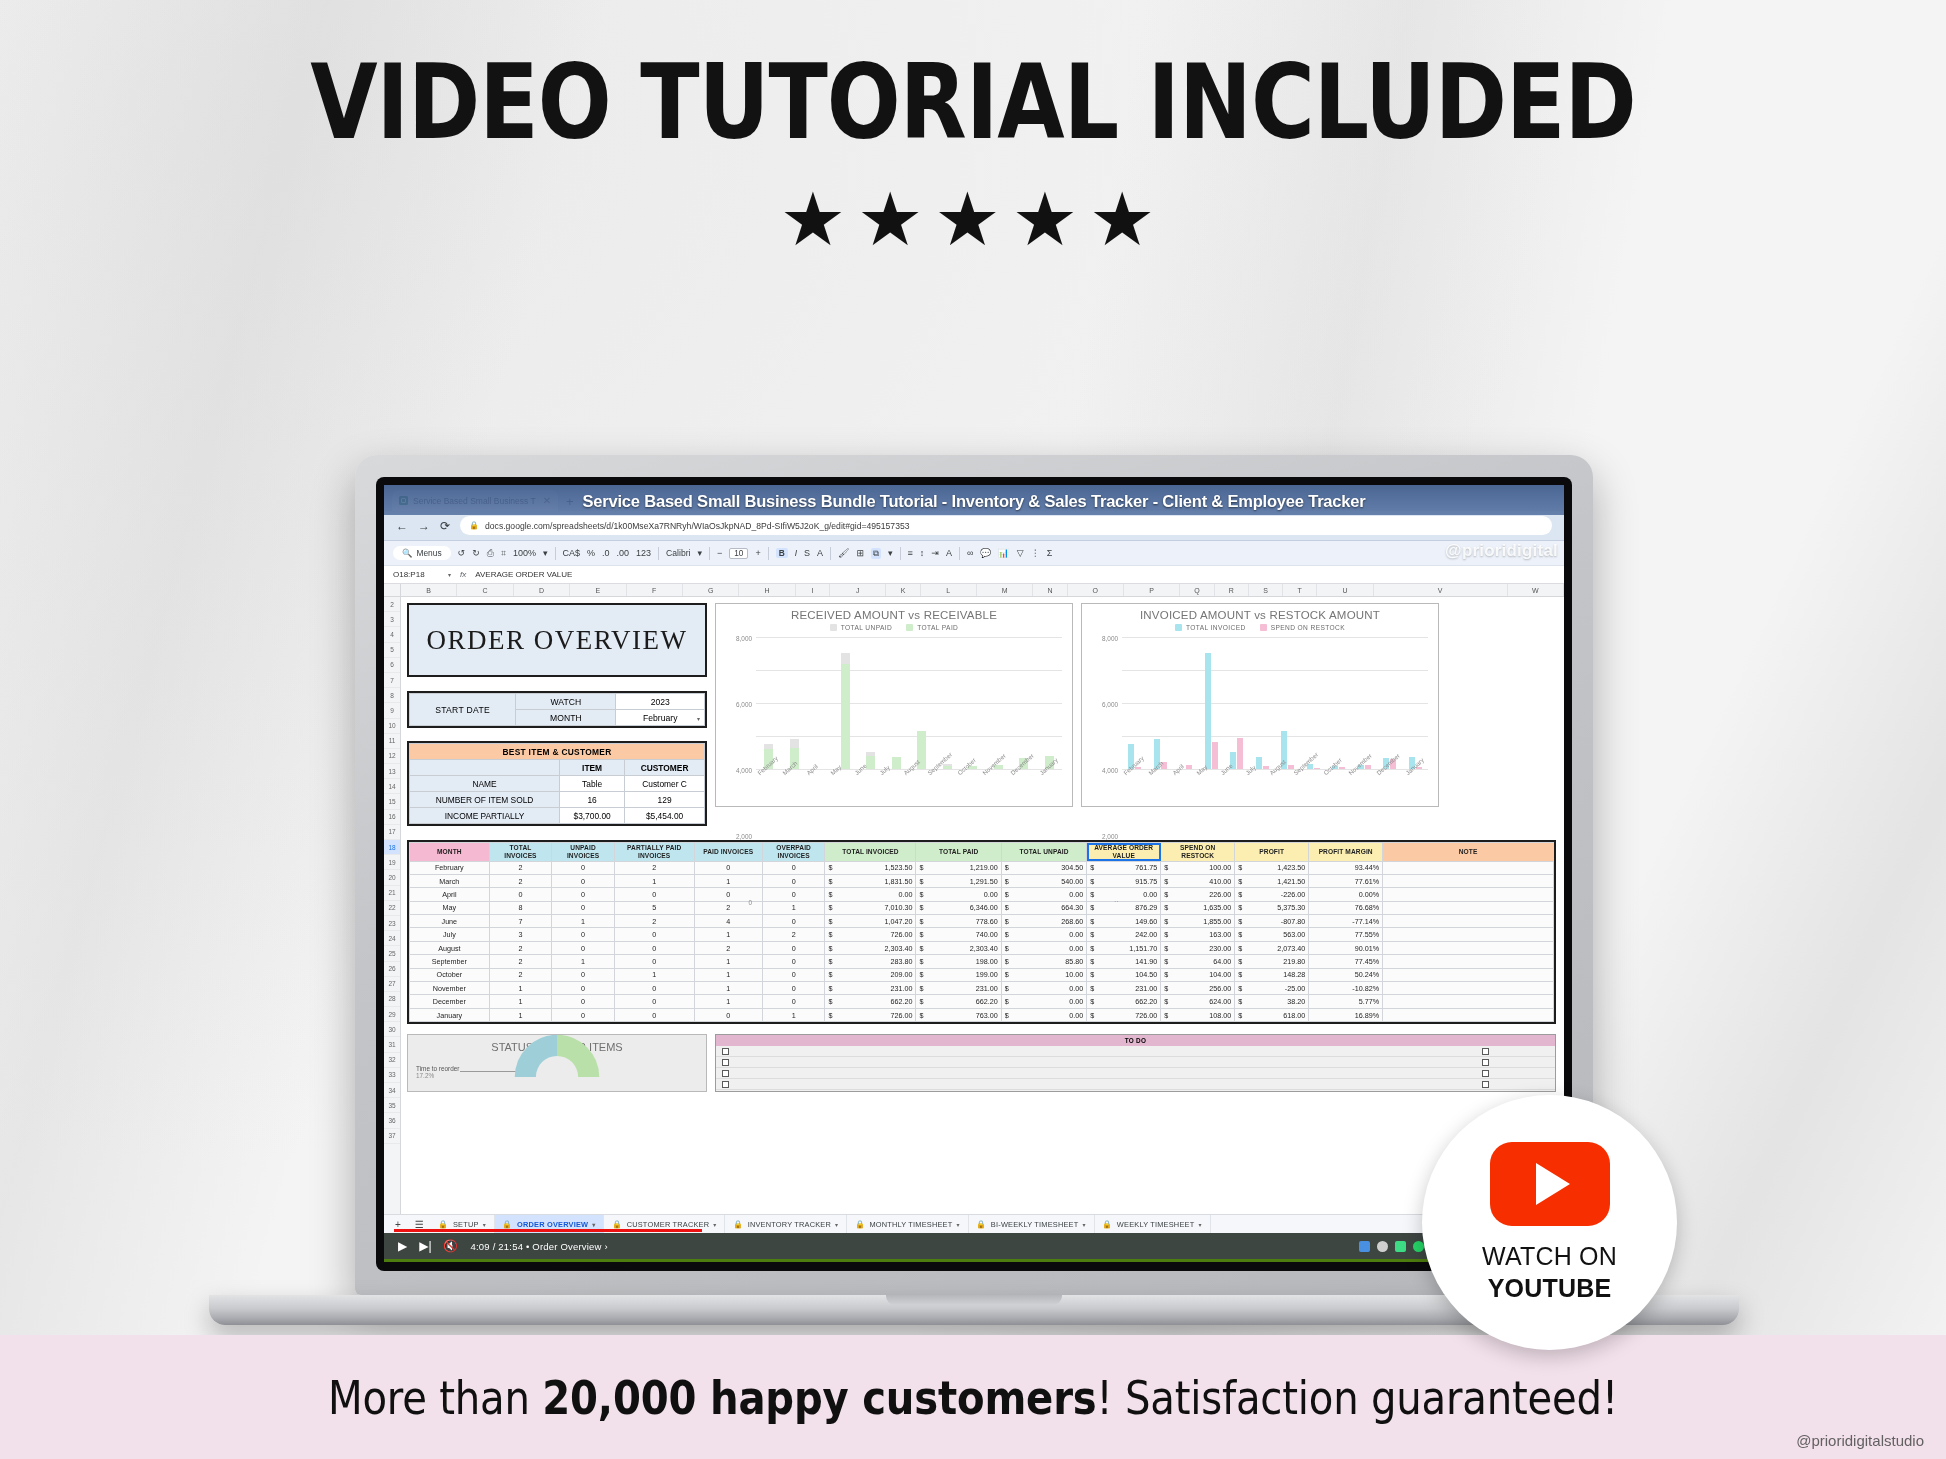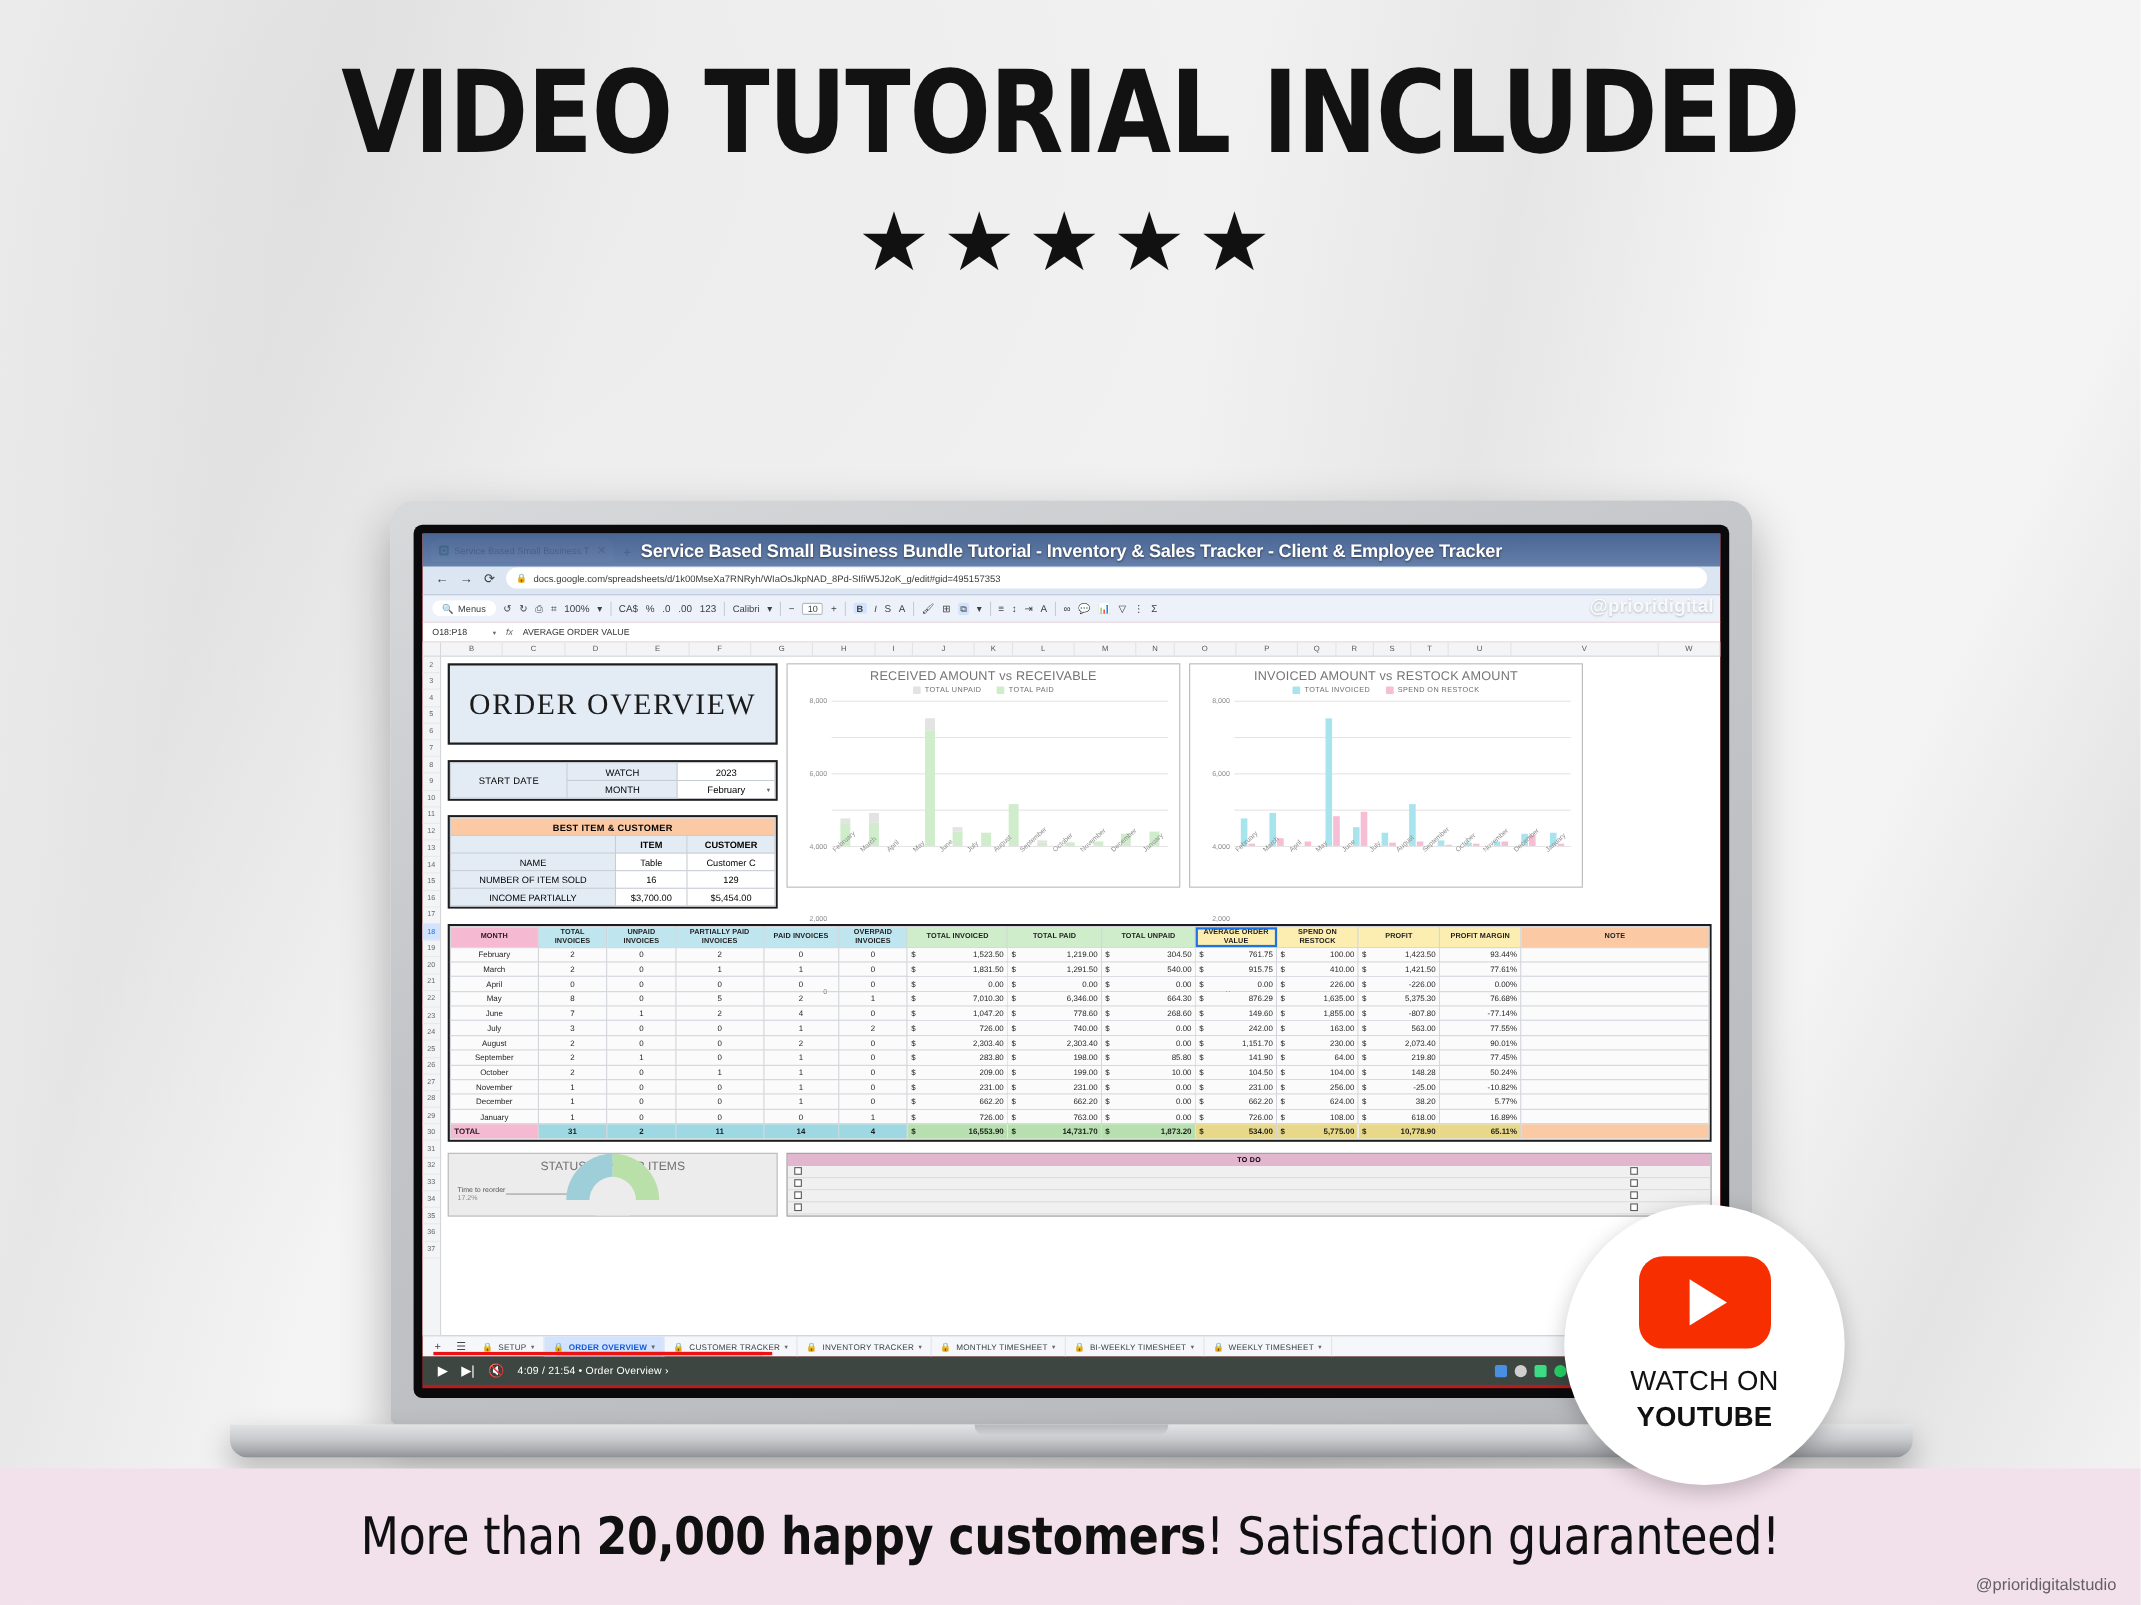--- a/index.html
+++ b/index.html
@@ -72,21 +72,21 @@
   #laptop-bezel {
     width: 100%; height: 100%;
     background: #0a0a0c;
     border-radius: 8px;
     padding: 8px 8px 9px 8px;
     position: relative;
     overflow: hidden;
   }
   #screen {
     width: 100%; height: 100%;
-    background: #b91c1c;
+    background: #4d7c0f;
     overflow: hidden;
     position: relative;
   }
   #laptop-base {
     width: 1530px; height: 30px;
     margin-left: -146px;
     background: linear-gradient(180deg,#e2e3e5 0%, #c8cacd 45%, #a9abb0 78%, #8e9095 100%);
     border-radius: 0 0 16px 16px;
     box-shadow: 0 12px 26px rgba(0,0,0,.26);
     position: relative;
@@ -977,36 +977,20 @@
                         <td class="c-num">1</td>
                         <td class="c-cur">726.00</td>
                         <td class="c-cur">763.00</td>
                         <td class="c-cur">0.00</td>
                         <td class="c-cur">726.00</td>
                         <td class="c-cur">108.00</td>
                         <td class="c-cur">618.00</td>
                         <td class="c-pct">16.89%</td>
                         <td class="c-note"></td>
                       </tr>
-                      <tr class="tr-total">
-                        <td class="t-month">TOTAL</td>
-                        <td class="t-blue">31</td>
-                        <td class="t-blue">2</td>
-                        <td class="t-blue">11</td>
-                        <td class="t-blue">14</td>
-                        <td class="t-blue">4</td>
-                        <td class="t-green">16,553.90</td>
-                        <td class="t-green">14,731.70</td>
-                        <td class="t-green">1,873.20</td>
-                        <td class="t-yellow">534.00</td>
-                        <td class="t-yellow">5,775.00</td>
-                        <td class="t-yellow">10,778.90</td>
-                        <td class="t-yellow-pct">65.11%</td>
-                        <td class="t-note"></td>
-                      </tr>
                     </tbody>
                 </table>
               </div>
 
               <div style="display:flex; gap:8px; margin-top:10px;">
                 <div class="status-card" style="width:300px;">
                   <div class="status-title">STATUS OF YOUR ITEMS</div>
                   <div class="reorder-note">
                     <div>Time to reorder</div>
                     <div class="reorder-pct">17.2%</div>

